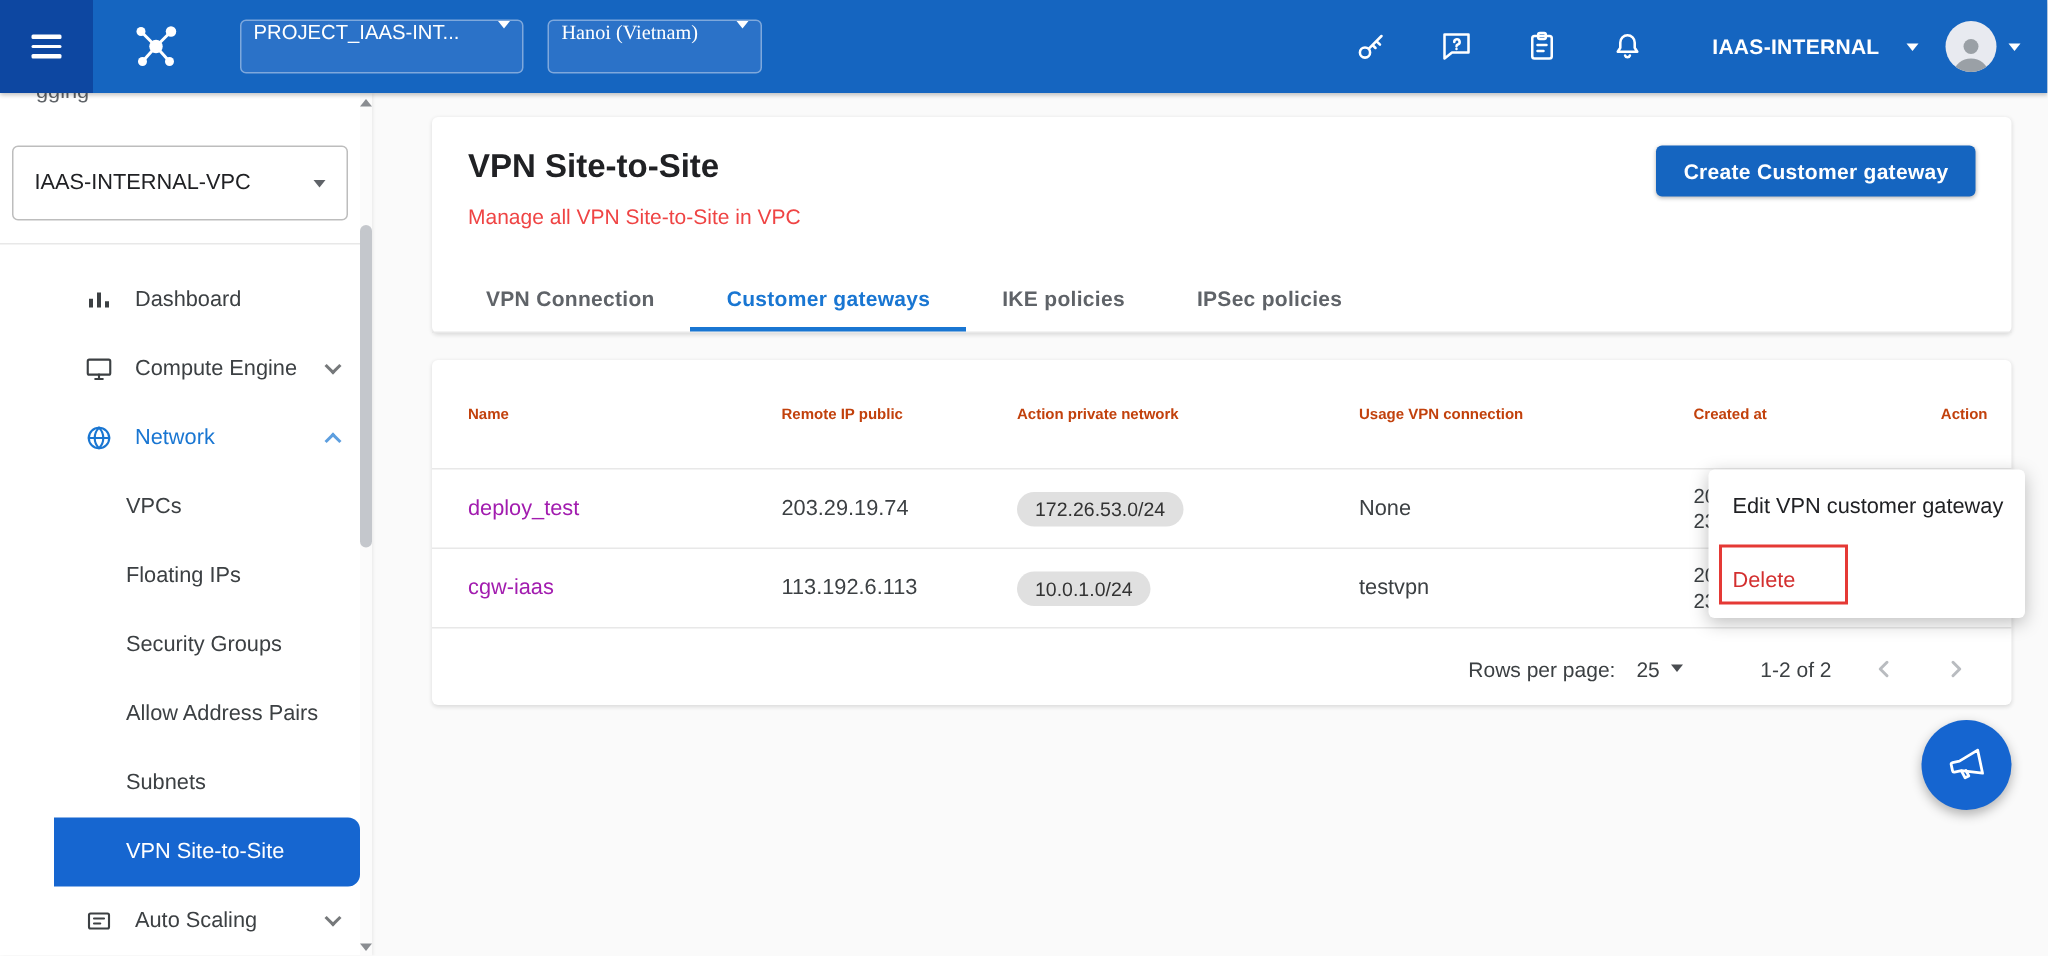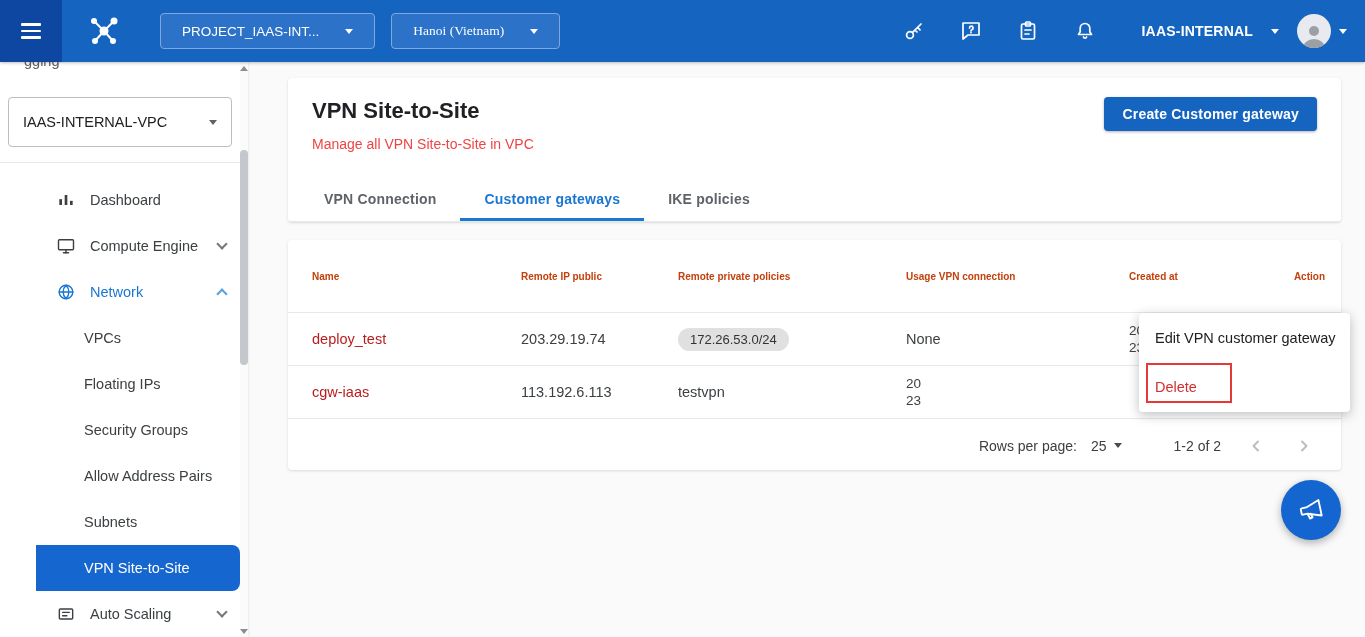--- a/index.html
+++ b/index.html
@@ -12,21 +12,21 @@
     color:#3c4043;
   }
 
   
   .topbar { position:absolute; top:0; left:0; right:0; height:62px; background:#1565c0;
             display:flex; align-items:center; z-index:30; box-shadow:0 1px 3px rgba(0,0,0,.25); }
   .hamburger-box { width:62px; height:62px; background:#0d47a1; display:flex; align-items:center; justify-content:center; cursor:pointer; flex:0 0 auto; }
   .hb-icon span { display:block; width:20px; height:2.5px; background:#fff; margin:4px 0; border-radius:1px; }
   .logo { margin-left:22px; display:flex; align-items:center; cursor:pointer; }
   .tb-select { margin-left:36px; height:36px; background:#2b72c8; border:1px solid #7ea8dc; border-radius:4px;
-               display:flex; align-items:center; gap:26px; padding:0 21px; color:#fff; font-size:13.5px; cursor:pointer; }
+               display:flex; gap:26px; padding:0 8px; color:#fff; font-size:13.5px; cursor:pointer; }
   .tb-select + .tb-select { margin-left:16px;font-family:Liberation Serif, serif; }
   .caret { width:0; height:0; border-left:4.5px solid transparent; border-right:4.5px solid transparent; border-top:5.5px solid #fff; display:inline-block; }
   .tb-right { margin-left:auto; display:flex; align-items:center; padding-right:18px; }
   .tb-icon { width:24px; height:24px; margin-right:33px; display:flex; align-items:center; justify-content:center; cursor:pointer; }
   .tb-icon svg { stroke:#fff; fill:none; stroke-width:1.7; stroke-linecap:round; stroke-linejoin:round; }
   .account { display:flex; align-items:center; gap:18px; color:#fff; font-size:14px; font-weight:700; margin:0 18px 0 12px; cursor:pointer; letter-spacing:.2px; }
   .avatar { width:34px; height:34px; border-radius:50%; background:#e8eaf0; display:flex; align-items:flex-end; justify-content:center; overflow:hidden; cursor:pointer; margin-right:8px; }
 
   
   .sidebar { position:absolute; top:62px; left:0; width:248px; bottom:0; background:#fff; z-index:20; overflow:hidden; box-shadow:1px 0 2px rgba(0,0,0,.06); }
@@ -65,21 +65,21 @@
   .tab { padding:0 24px; display:flex; align-items:center; font-size:14px; font-weight:700; color:#5f6368; cursor:pointer; letter-spacing:.2px; }
   .tab.active { color:#1976d2; box-shadow:inset 0 -3px 0 #1976d2; }
 
   
   .table-card { position:absolute; left:288px; top:240px; width:1053px; height:230px; background:#fff; border-radius:4px;
                 box-shadow:0 1px 3px rgba(0,0,0,.13); z-index:5; }
   .trow { display:grid; grid-template-columns:209px 157px 228px 223px 140px 1fr; align-items:center; padding:0 16px 0 24px; border-bottom:1px solid #e8e8e8; }
   .trow.head { height:73px; font-size:10px; font-weight:700; color:#c2410c; }
   .trow.body { height:53px; font-size:14.5px; color:#3c4043; }
   .c-action { text-align:right; }
-  .cell-link { color:#b91c1c; cursor:pointer; }
+  .cell-link { color:#a21caf; cursor:pointer; }
   .chip { display:inline-block; background:#e0e0e0; border-radius:14px; padding:4px 12px; font-size:13px; color:#333; }
   .created { font-size:13.5px; line-height:17px; color:#3c4043; }
   .tfoot { height:53px; display:flex; align-items:center; justify-content:flex-end; padding-right:24px; font-size:14px; color:#3c4043; }
   .rpp-select { display:flex; align-items:center; gap:7px; margin-left:14px; cursor:pointer; }
   .rpp-select .gcaret { border-top-color:#4a4d51; }
   .pg-range { margin-left:52px; }
   .pg-btn { width:26px; height:26px; margin-left:22px; display:flex; align-items:center; justify-content:center; cursor:pointer; }
   .pg-btn svg { stroke:#b9bcc0; fill:none; stroke-width:2; stroke-linecap:round; stroke-linejoin:round; }
 
   
@@ -247,48 +247,50 @@
 </div>
 
 <div class="header-card">
   <div class="card-title">VPN Site-to-Site</div>
   <div class="card-sub">Manage all VPN Site-to-Site in VPC</div>
   <button class="create-btn">Create Customer gateway</button>
   <div class="tabs-row">
     <div class="tab">VPN Connection</div>
     <div class="tab active">Customer gateways</div>
     <div class="tab">IKE policies</div>
+    <div class="tab">IPSec policies</div>
   </div>
 </div>
 
 <div class="table-card">
   <div class="trow head">
     <div>Name</div>
     <div>Remote IP public</div>
-    <div>Remote private policies</div>
+    <div>Action private network</div>
     <div>Usage VPN connection</div>
     <div>Created at</div>
     <div class="c-action">Action</div>
   </div>
 
   <div class="trow body">
     <div><span class="cell-link">deploy_test</span></div>
     <div>203.29.19.74</div>
     <div><span class="chip">172.26.53.0/24</span></div>
     <div>None</div>
     <div class="created">
       <div>20</div>
       <div>23</div>
     </div>
     <div class="c-action"></div>
   </div>
 
   <div class="trow body">
     <div><span class="cell-link">cgw-iaas</span></div>
     <div>113.192.6.113</div>
+    <div><span class="chip">10.0.1.0/24</span></div>
     <div>testvpn</div>
     <div class="created">
       <div>20</div>
       <div>23</div>
     </div>
     <div class="c-action"></div>
   </div>
 
   <div class="tfoot">
     <span>Rows per page:</span>

